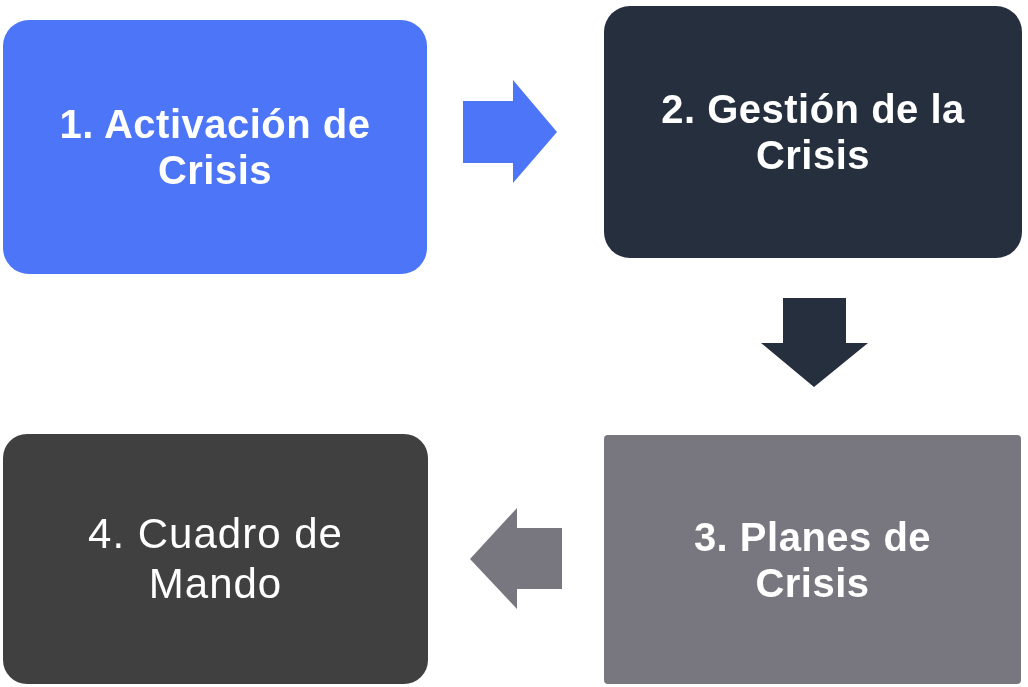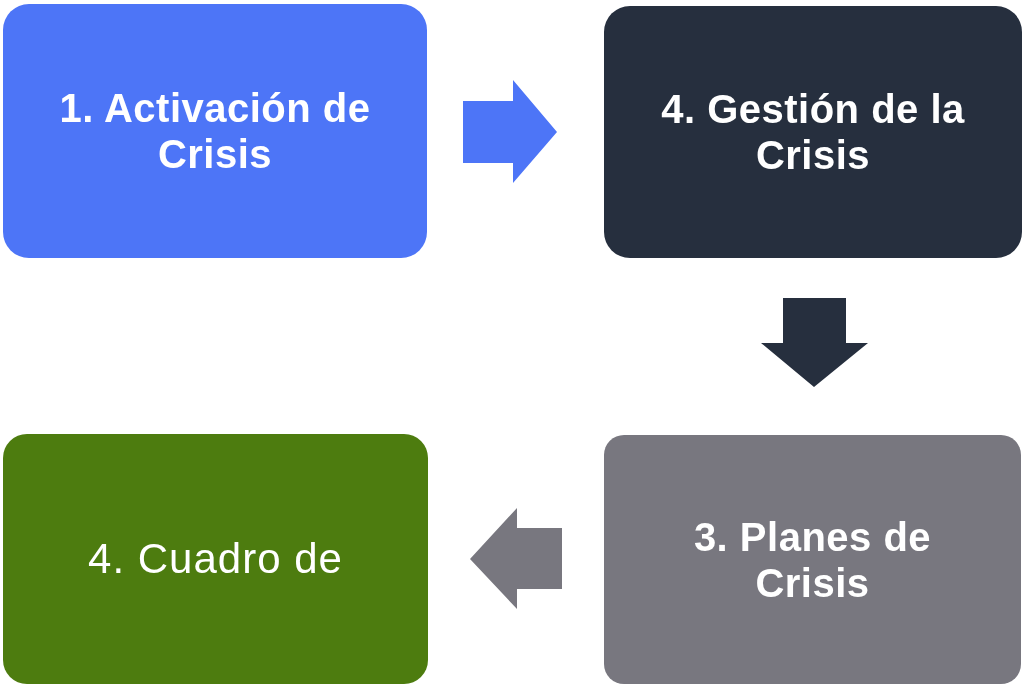--- a/index.html
+++ b/index.html
@@ -33,23 +33,23 @@
     font-size: 40px;
     line-height: 46px;
     letter-spacing: 0.5px;
   }
   .step-text-light {
     font-weight: 400;
     font-size: 42px;
     line-height: 50px;
     letter-spacing: 1px;
   }
-  #step-1 { left: 3px;   top: 4px;   width: 424px; height: 254px; }
+  #step-1 { left: 3px;   top: 20px;   width: 424px; height: 254px; }
   #step-2 { left: 604px; top: 6px;   width: 418px; height: 252px; }
-  #step-3 { left: 604px; top: 435px; width: 417px; height: 249px; border-radius: 20px; }
+  #step-3 { left: 604px; top: 435px; width: 417px; height: 249px; border-radius: 4px; }
   #step-4 { left: 3px;   top: 434px; width: 425px; height: 250px; border-radius: 24px; }
   .arrow {
     position: absolute;
   }
   #arrow-1 { left: 462px; top: 80px; }
   #arrow-2 { left: 760px; top: 297px; }
   #arrow-3 { left: 469px; top: 507px; }
 </style>
 </head>
 <body>
@@ -62,39 +62,40 @@
       <span class="line">Crisis</span>
     </div>
   </div>
 
   <svg class="arrow" id="arrow-1" width="96" height="104" viewBox="0 0 96 104">
     <polygon points="1,21 51,21 51,0 95,52 51,103 51,83 1,83" style="fill: rgb(77, 117, 247);"></polygon>
   </svg>
 
   <div class="step step-text-bold" id="step-2" style="background-color: rgb(38, 47, 62); color: rgb(255, 255, 255);">
     <div>
-      <span class="line">4. Gestión de la</span>
+      <span class="line">2. Gestión de la</span>
       <span class="line">Crisis</span>
     </div>
   </div>
 
   <svg class="arrow" id="arrow-2" width="108" height="91" viewBox="0 0 108 91">
     <polygon points="23,1 86,1 86,46 108,46 54,90 1,46 23,46" style="fill: rgb(38, 47, 62);"></polygon>
   </svg>
 
   <div class="step step-text-bold" id="step-3" style="background-color: rgb(120, 119, 127); color: rgb(255, 255, 255);">
     <div>
       <span class="line">3. Planes de</span>
       <span class="line">Crisis</span>
     </div>
   </div>
 
   <svg class="arrow" id="arrow-3" width="94" height="103" viewBox="0 0 94 103">
     <polygon points="1,52 48,1 48,21 93,21 93,82 48,82 48,102" style="fill: rgb(120, 119, 127);"></polygon>
   </svg>
 
-  <div class="step step-text-light" id="step-4" style="background-color: #4d7c0f; color: rgb(255, 255, 255);">
+  <div class="step step-text-light" id="step-4" style="background-color: #404040; color: rgb(255, 255, 255);">
     <div>
       <span class="line">4. Cuadro de</span>
+      <span class="line">Mando</span>
     </div>
   </div>
 
 </div>
 
 </body></html>

